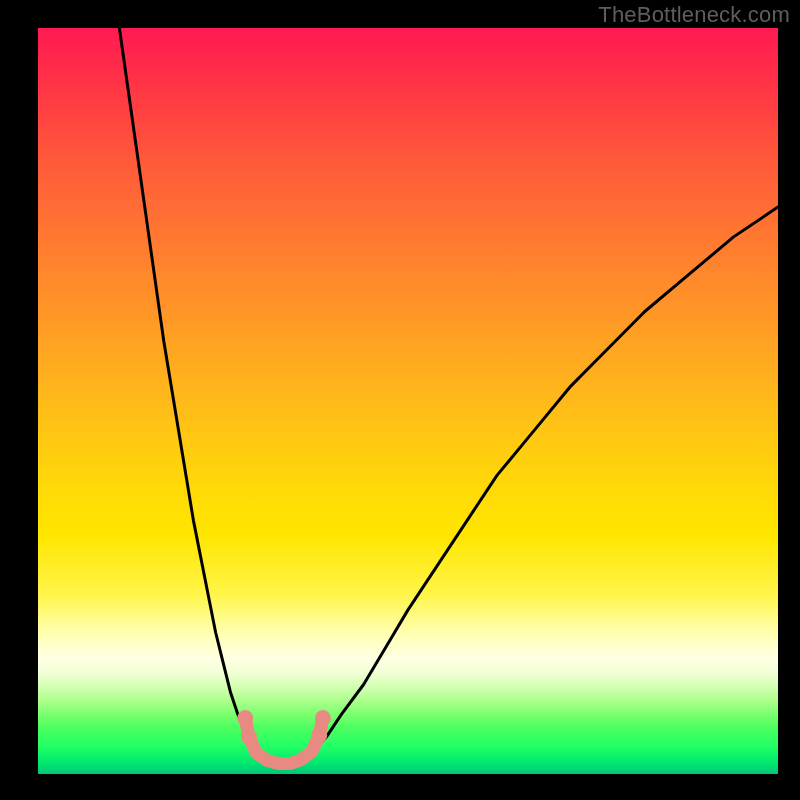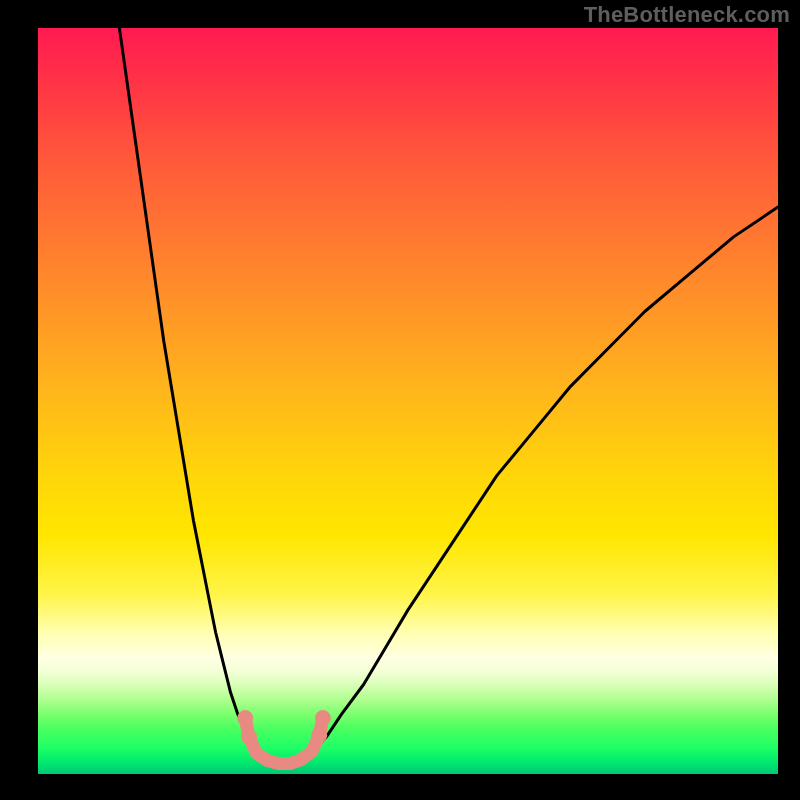--- a/index.html
+++ b/index.html
@@ -18,21 +18,21 @@
     width: 800px;
     height: 800px;
     background: #000;
   }
   .watermark {
     position: absolute;
     top: 2px;
     right: 10px;
     color: #5e5e5e;
     font-size: 22px;
-    font-weight: 700;
+    font-weight: 400;
     letter-spacing: 0.2px;
   }
   .plot-area {
     position: absolute;
     left: 38px;
     top: 28px;
     width: 740px;
     height: 746px;
     overflow: hidden;
   }

